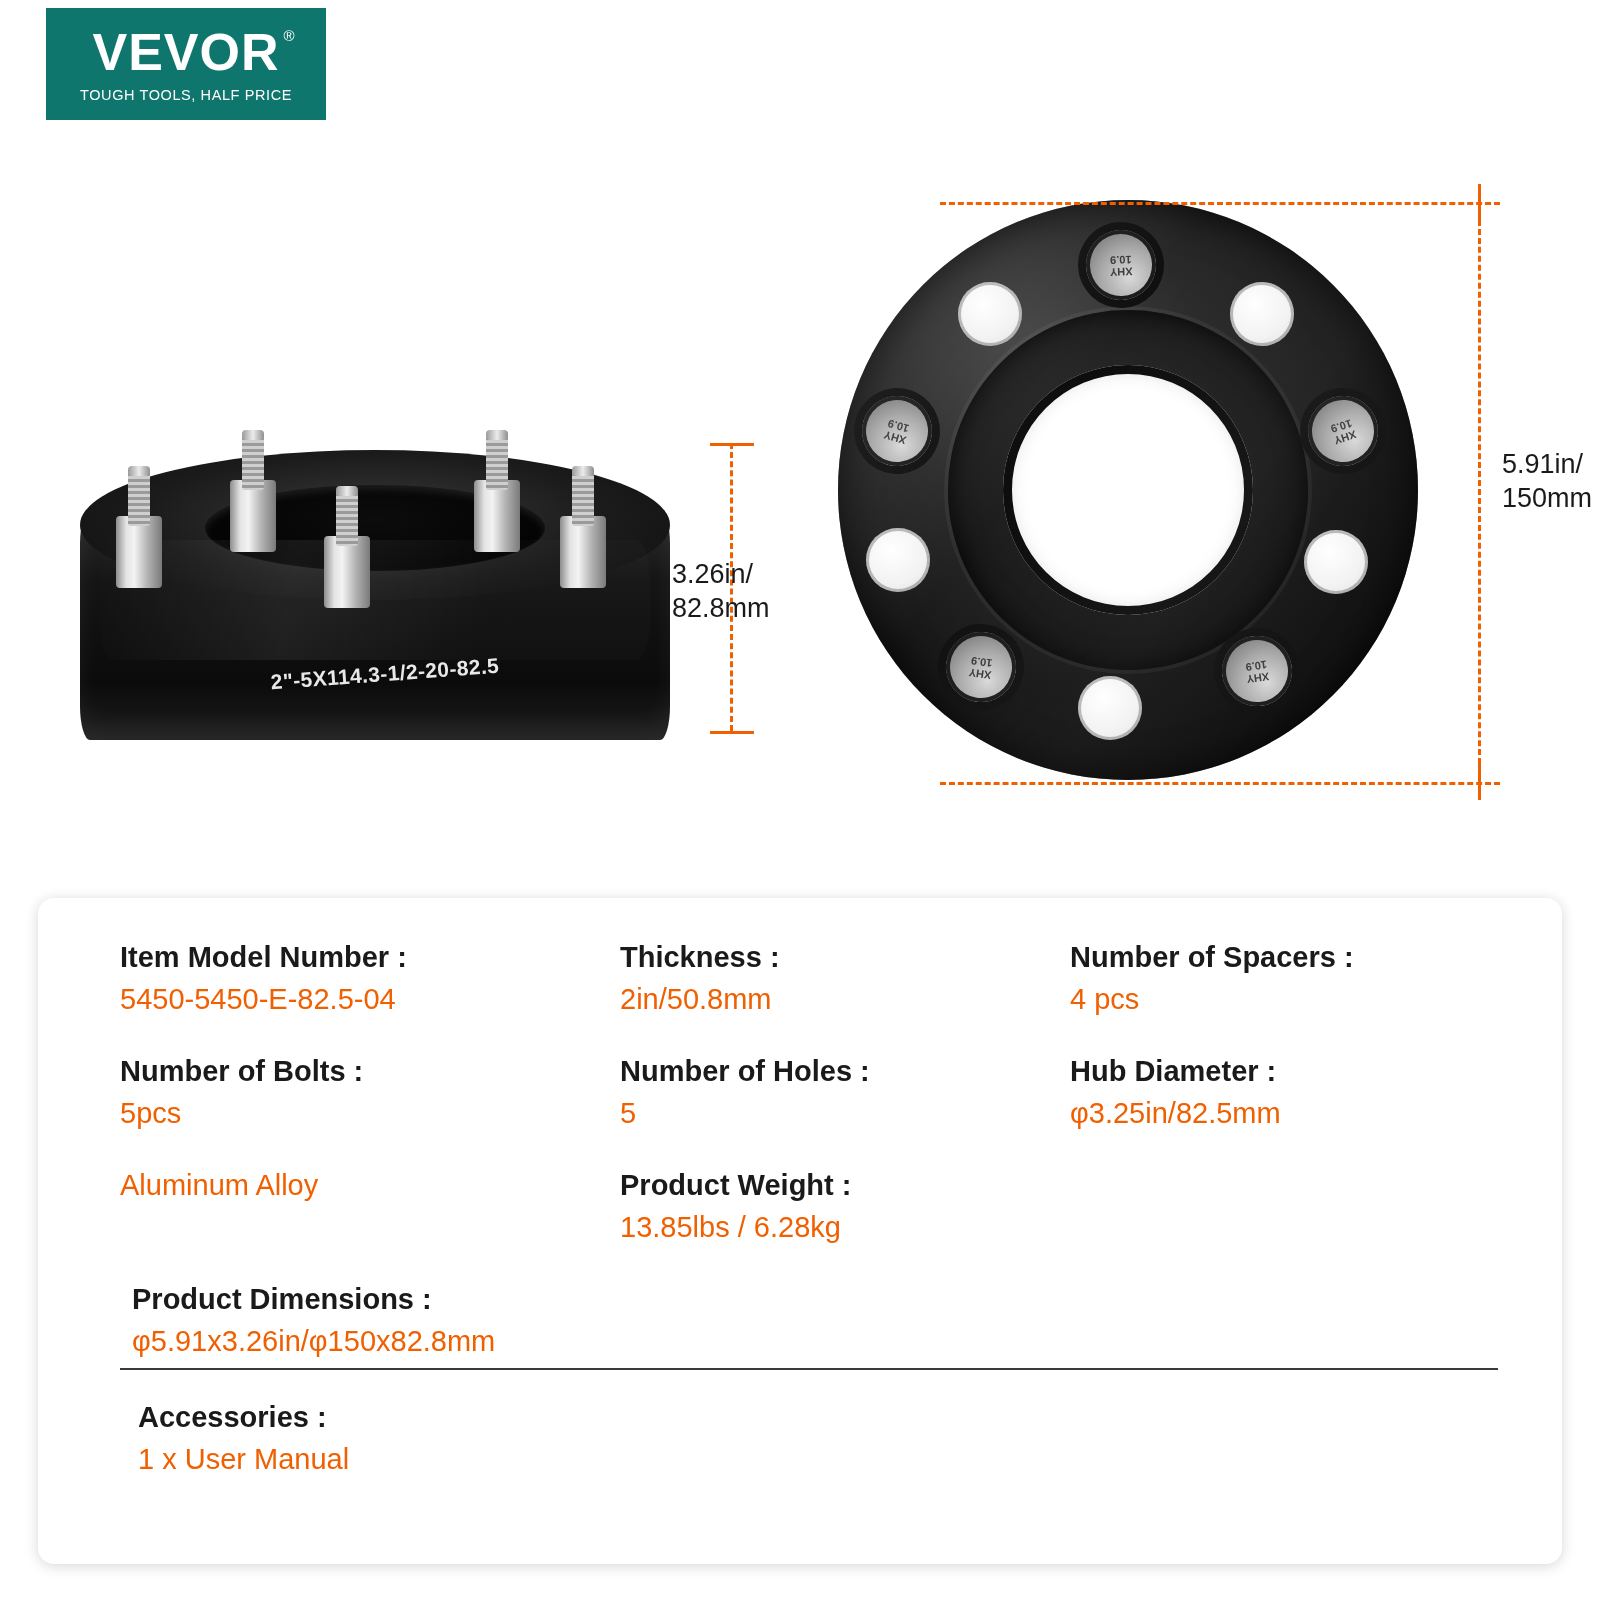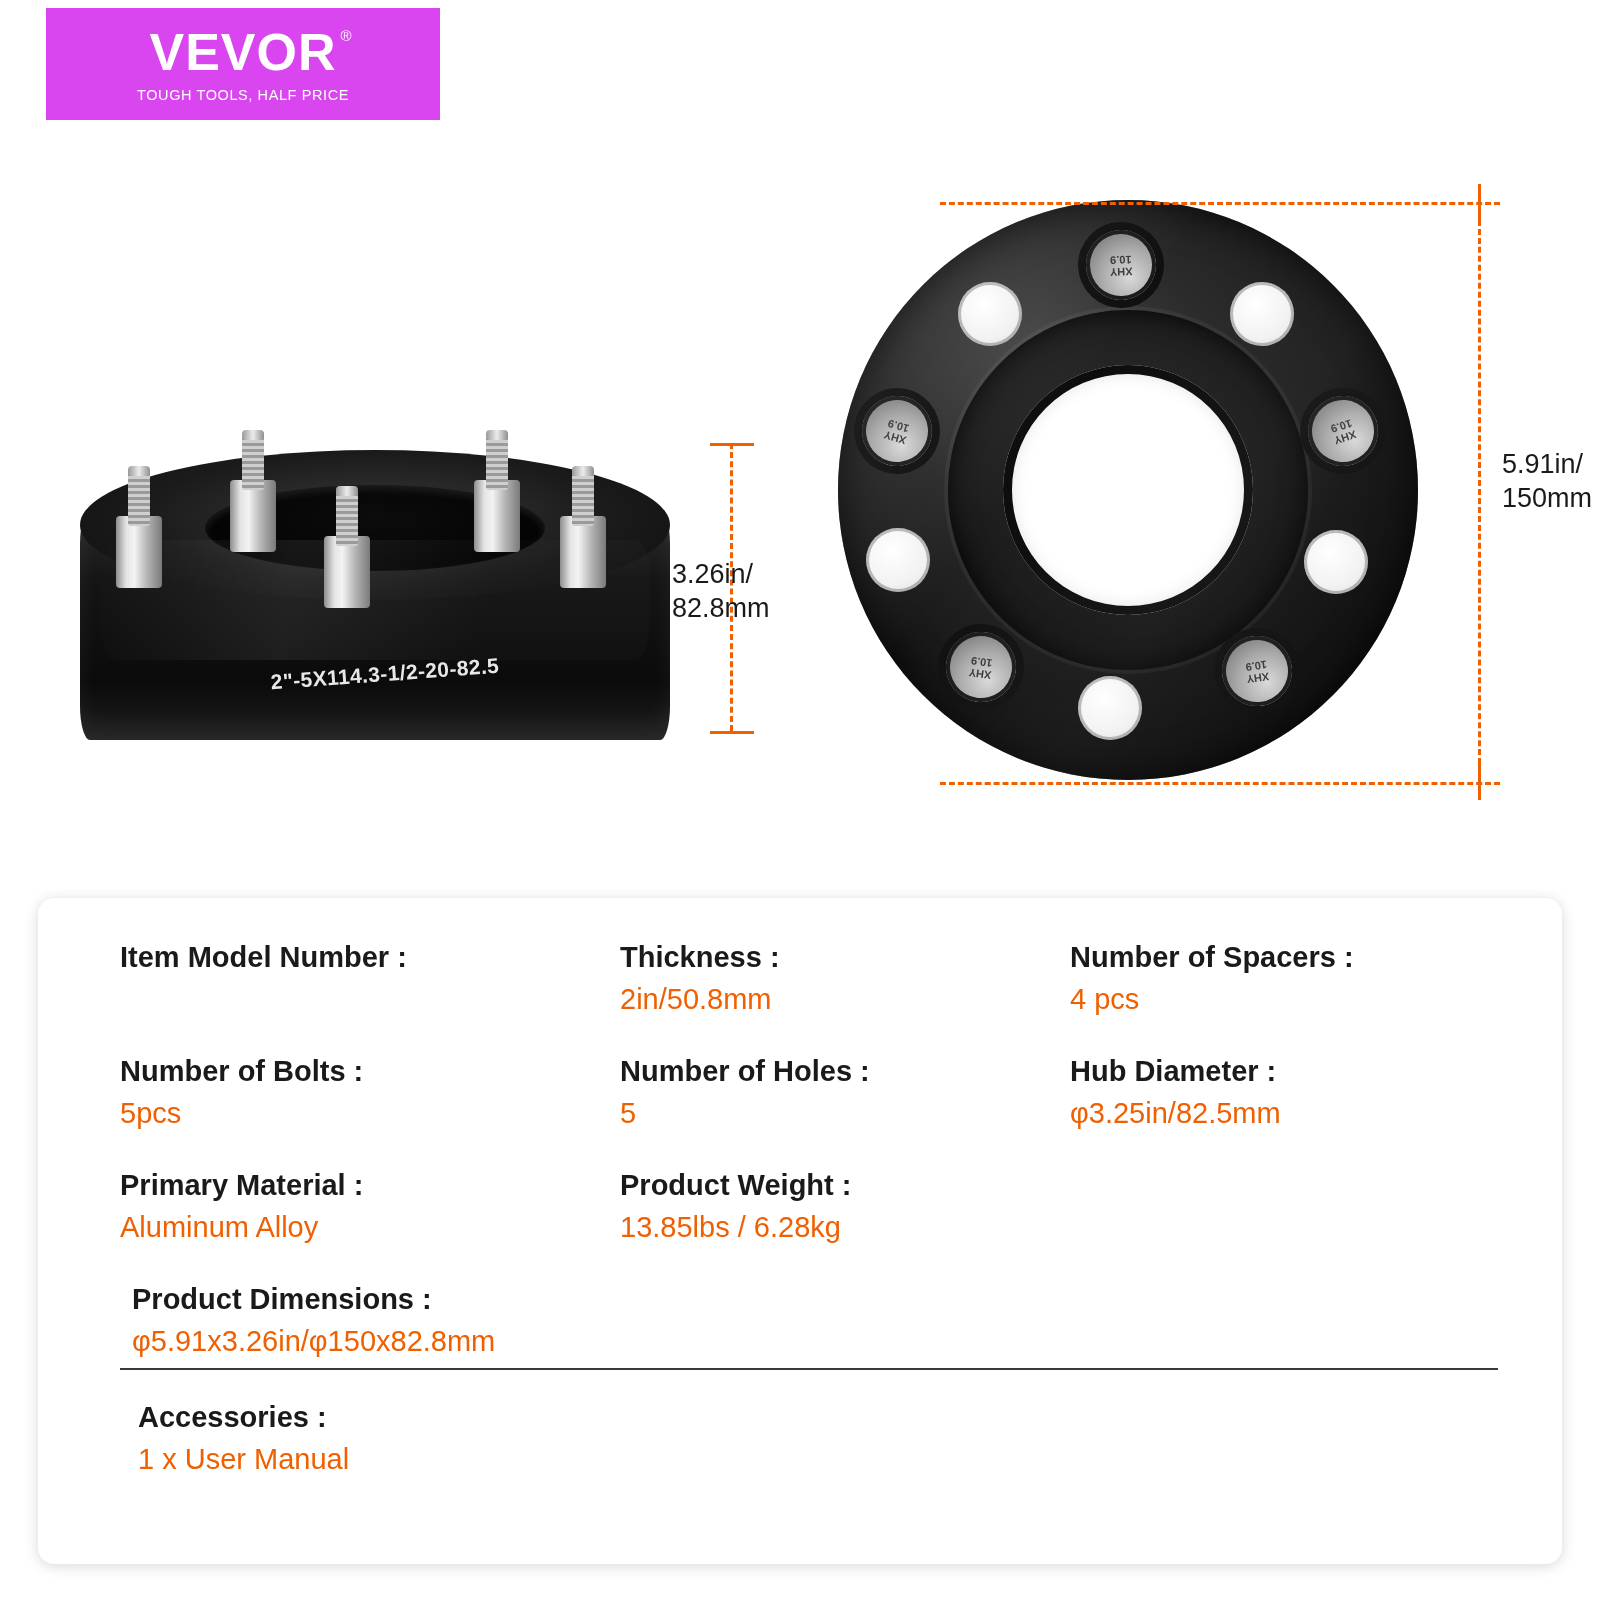--- a/index.html
+++ b/index.html
@@ -13,23 +13,23 @@
     position: relative;
     font-family: "Liberation Sans", sans-serif;
     overflow: hidden;
   }
 
   
   .logo-box {
     position: absolute;
     left: 46px;
     top: 8px;
-    width: 394px;
+    width: 280px;
     height: 112px;
-    background: #d946ef;
+    background: #0f766e;
     display: flex;
     flex-direction: column;
     align-items: center;
     justify-content: center;
   }
   .logo-word {
     color: #ffffff;
     font-size: 52px;
     font-weight: bold;
     letter-spacing: 1px;
@@ -410,20 +410,21 @@
     <div>5.91in/</div>
     <div>150mm</div>
   </div>
 </div>
 
 <div class="spec-card">
   <div class="spec-grid">
 
     <div class="spec-item">
       <div class="spec-label">Item Model Number :</div>
+      <div class="spec-value">5450-5450-E-82.5-04</div>
     </div>
     <div class="spec-item">
       <div class="spec-label">Thickness :</div>
       <div class="spec-value">2in/50.8mm</div>
     </div>
     <div class="spec-item">
       <div class="spec-label">Number of Spacers :</div>
       <div class="spec-value">4 pcs</div>
     </div>
 
@@ -434,21 +435,20 @@
     <div class="spec-item">
       <div class="spec-label">Number of Holes :</div>
       <div class="spec-value">5</div>
     </div>
     <div class="spec-item">
       <div class="spec-label">Hub Diameter :</div>
       <div class="spec-value">φ3.25in/82.5mm</div>
     </div>
 
     <div class="spec-item">
-      <div class="spec-label">Primary Material :</div>
       <div class="spec-value">Aluminum Alloy</div>
     </div>
     <div class="spec-item">
       <div class="spec-label">Product Weight :</div>
       <div class="spec-value">13.85lbs / 6.28kg</div>
     </div>
     <div class="spec-item"></div>
 
     <div class="spec-item spec-full">
       <div class="spec-label">Product Dimensions :</div>

